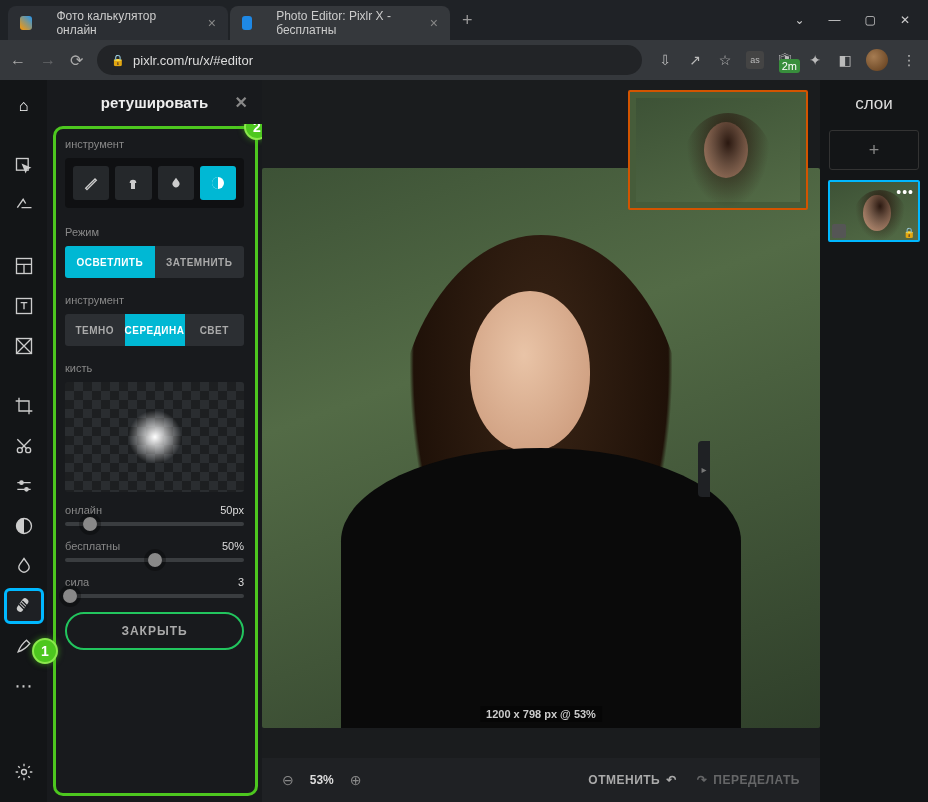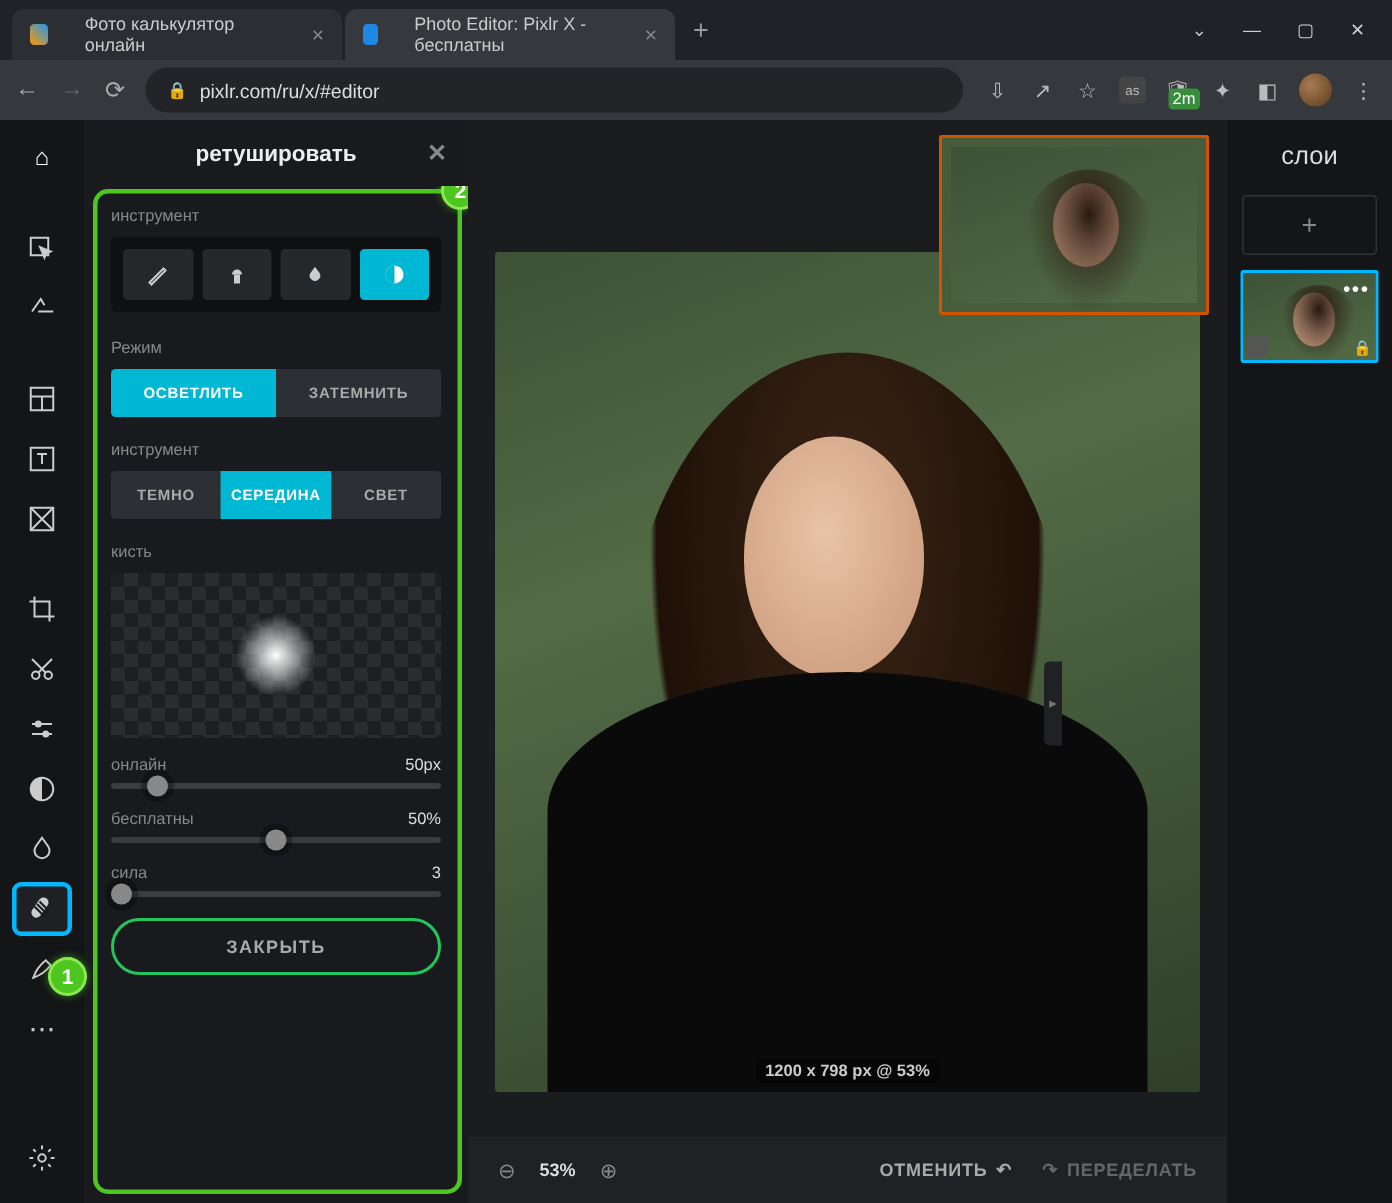--- a/index.html
+++ b/index.html
@@ -63,21 +63,21 @@
 .slider-head .val{color:#ddd;}
 .slider{height:4px;background:#3a3d40;border-radius:2px;position:relative;}
 .slider .thumb{position:absolute;top:50%;width:14px;height:14px;background:#888;border-radius:50%;transform:translate(-50%,-50%);box-shadow:0 0 0 4px rgba(0,0,0,.3);}
 
 .close-btn{height:38px;border:2px solid #22c55e;border-radius:20px;display:flex;align-items:center;justify-content:center;color:#aaa;font-size:12px;font-weight:bold;letter-spacing:1px;cursor:pointer;margin-top:8px;}
 
 
 .canvas-area{flex:1;background:#1a1c1e;display:flex;flex-direction:column;position:relative;}
 .canvas-inner{flex:1;position:relative;display:flex;align-items:flex-start;justify-content:center;padding-top:88px;}
 .small-preview{position:absolute;top:10px;right:12px;width:180px;height:120px;border:2px solid #d35400;border-radius:2px;overflow:hidden;background:#465c3a;z-index:5;}
-.photo{width:470px;height:560px;background:linear-gradient(160deg,#3d5236 0%,#536b46 35%,#2f3f2a 100%);border-radius:2px;position:relative;overflow:hidden;}
+.photo{width:558px;height:560px;background:linear-gradient(160deg,#3d5236 0%,#536b46 35%,#2f3f2a 100%);border-radius:2px;position:relative;overflow:hidden;}
 .face{position:absolute;left:48%;top:22%;width:120px;height:160px;background:radial-gradient(ellipse at 45% 40%,#e9c4a7,#c89576);border-radius:50% 50% 48% 48%;transform:translateX(-50%);}
 .hair{position:absolute;left:50%;top:12%;width:300px;height:460px;transform:translateX(-50%);background:radial-gradient(ellipse at 50% 28%,#3a2516 0%,#1f1108 60%,transparent 62%);border-radius:50% 50% 40% 40%;}
 .body{position:absolute;left:50%;bottom:0;width:400px;height:280px;background:#0a0a0a;transform:translateX(-50%);border-radius:60% 60% 0 0/40% 40% 0 0;}
 .dim-label{position:absolute;bottom:6px;left:50%;transform:translateX(-50%);color:#ccc;font-size:11px;font-weight:bold;background:rgba(0,0,0,.3);padding:2px 6px;}
 
 .bottom-bar{height:44px;background:#1f2124;display:flex;align-items:center;gap:20px;padding:0 20px;color:#888;font-size:12px;}
 .bottom-bar .zoom{display:flex;align-items:center;gap:16px;}
 .bottom-bar .spacer{flex:1;}
 .bottom-bar .ub{display:flex;align-items:center;gap:6px;font-weight:bold;letter-spacing:.5px;color:#aaa;cursor:pointer;}
 

